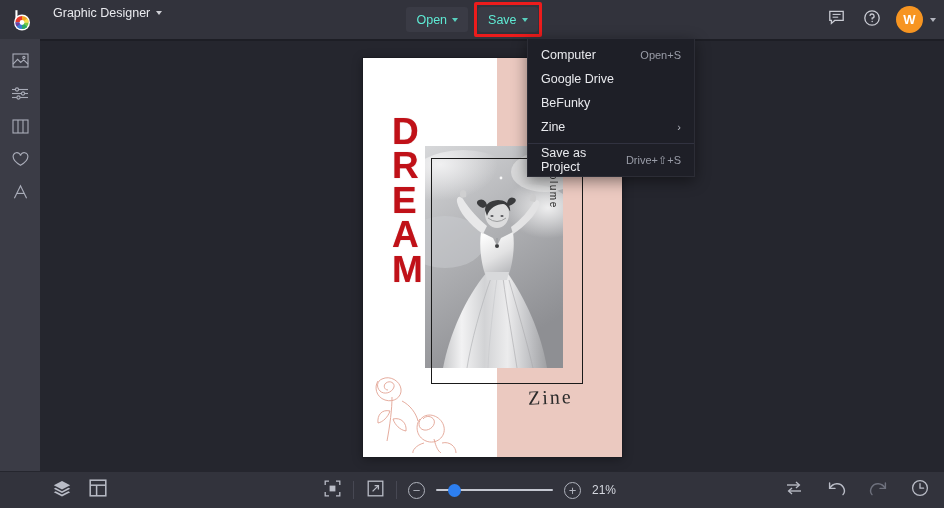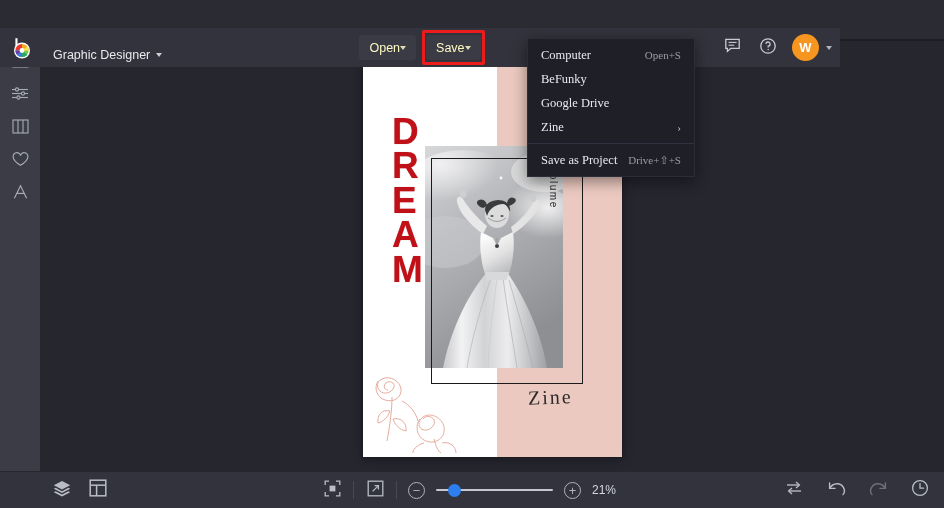--- a/index.html
+++ b/index.html
@@ -7,25 +7,24 @@
     width: 944px; height: 508px;
     overflow: hidden;
     background: #2a2b33;
     font-family: "Liberation Sans", sans-serif;
     -webkit-font-smoothing: antialiased;
   }
   #app { position: relative; width: 944px; height: 508px; }
 
   
   .topbar {
-    position: absolute; left: 0; top: 0; width: 840px; height: 39px;
+    position: absolute; left: 0; top: 0; width: 944px; height: 39px;
     background: #32333c;
-    display: flex; align-items: flex-end;
+    display: flex; align-items: flex-start;
     z-index: 40;
-    margin-top: 28px;
   }
   .logo-wrap {
     width: 40px; height: 39px;
     display: flex; align-items: center; justify-content: center;
   }
   .logo {
     position: relative; width: 23px; height: 23px;
   }
   .logo svg { display: block; }
 
@@ -40,25 +39,25 @@
 
   .topbar-center {
     position: absolute; left: 0; right: 0; top: 0;
     height: 39px;
     display: flex; align-items: center; justify-content: center;
     gap: 10px;
     pointer-events: none;
   }
   .tb-btn {
     pointer-events: auto;
-    display: flex; align-items: center; 
+    display: flex; align-items: center; gap: 5px;
     height: 25px; padding: 0 10px;
     border-radius: 3px;
     background: #3a3b45;
-    color: #fef9c3; font-size: 12.5px;
+    color: #5eead4; font-size: 12.5px;
     cursor: pointer;
     position: relative;
   }
   .tb-btn.highlight::after {
     content: "";
     position: absolute; left: -4px; top: -5px; right: -4px; bottom: -5px;
     border: 3px solid #ed1c1c;
     border-radius: 2px;
     pointer-events: none;
   }
@@ -102,21 +101,20 @@
     z-index: 60;
     padding: 4px 0 0 0;
   }
   .dd-item {
     display: flex; align-items: center;
     height: 24px;
     padding: 0 13px;
     color: #e9eaee; font-size: 12.5px;
     cursor: pointer;
     position: relative;
-    font-family: Liberation Serif, serif;
   }
   .dd-shortcut {
     margin-left: auto;
     color: #9a9da8; font-size: 11px;
   }
   .dd-arrow {
     margin-left: auto;
     color: #b7bac3; font-size: 11px; line-height: 1;
   }
   .dd-sep {
@@ -368,25 +366,25 @@
   </div>
 
   <div class="dropdown">
 
     <div class="dd-item">
       <span>Computer</span>
       <span class="dd-shortcut">Open+S</span>
     </div>
 
     <div class="dd-item">
+      <span>Google Drive</span>
+    </div>
+
+    <div class="dd-item">
       <span>BeFunky</span>
-    </div>
-
-    <div class="dd-item">
-      <span>Google Drive</span>
     </div>
 
 
     <div class="dd-item">
       <span>Zine</span>
       <span class="dd-arrow">›</span>
     </div>
 
     <div class="dd-sep"></div>
 

